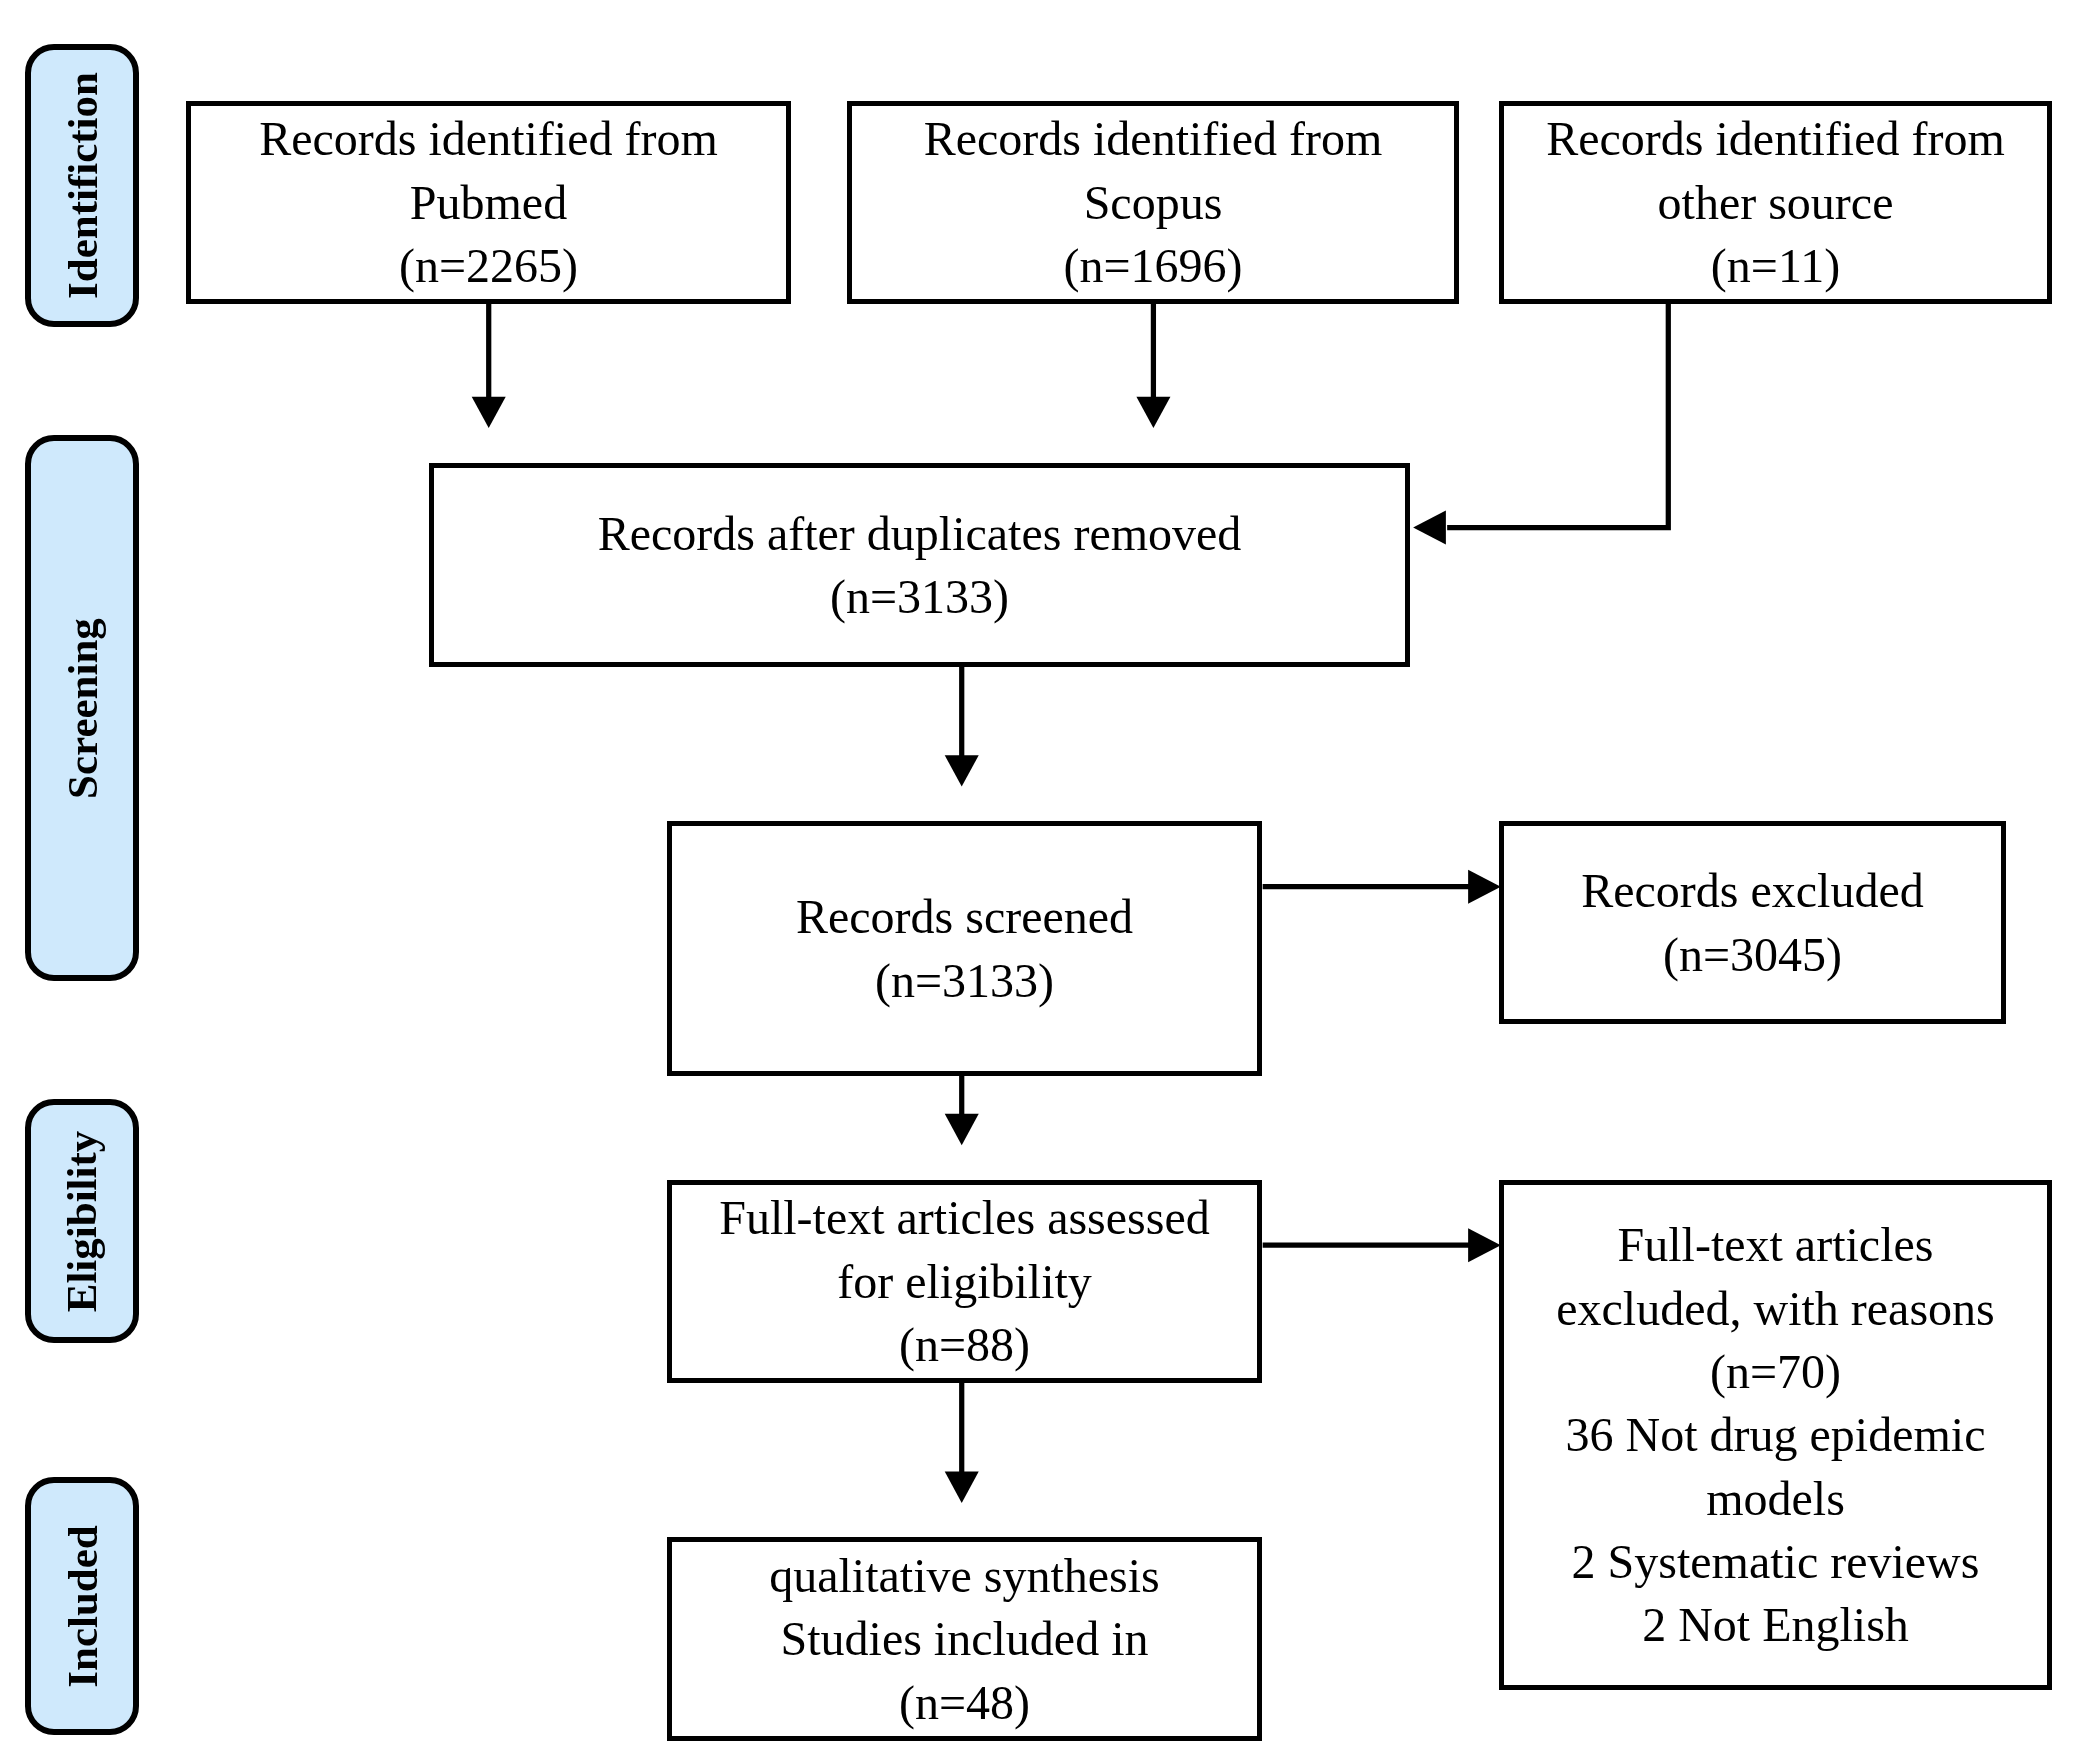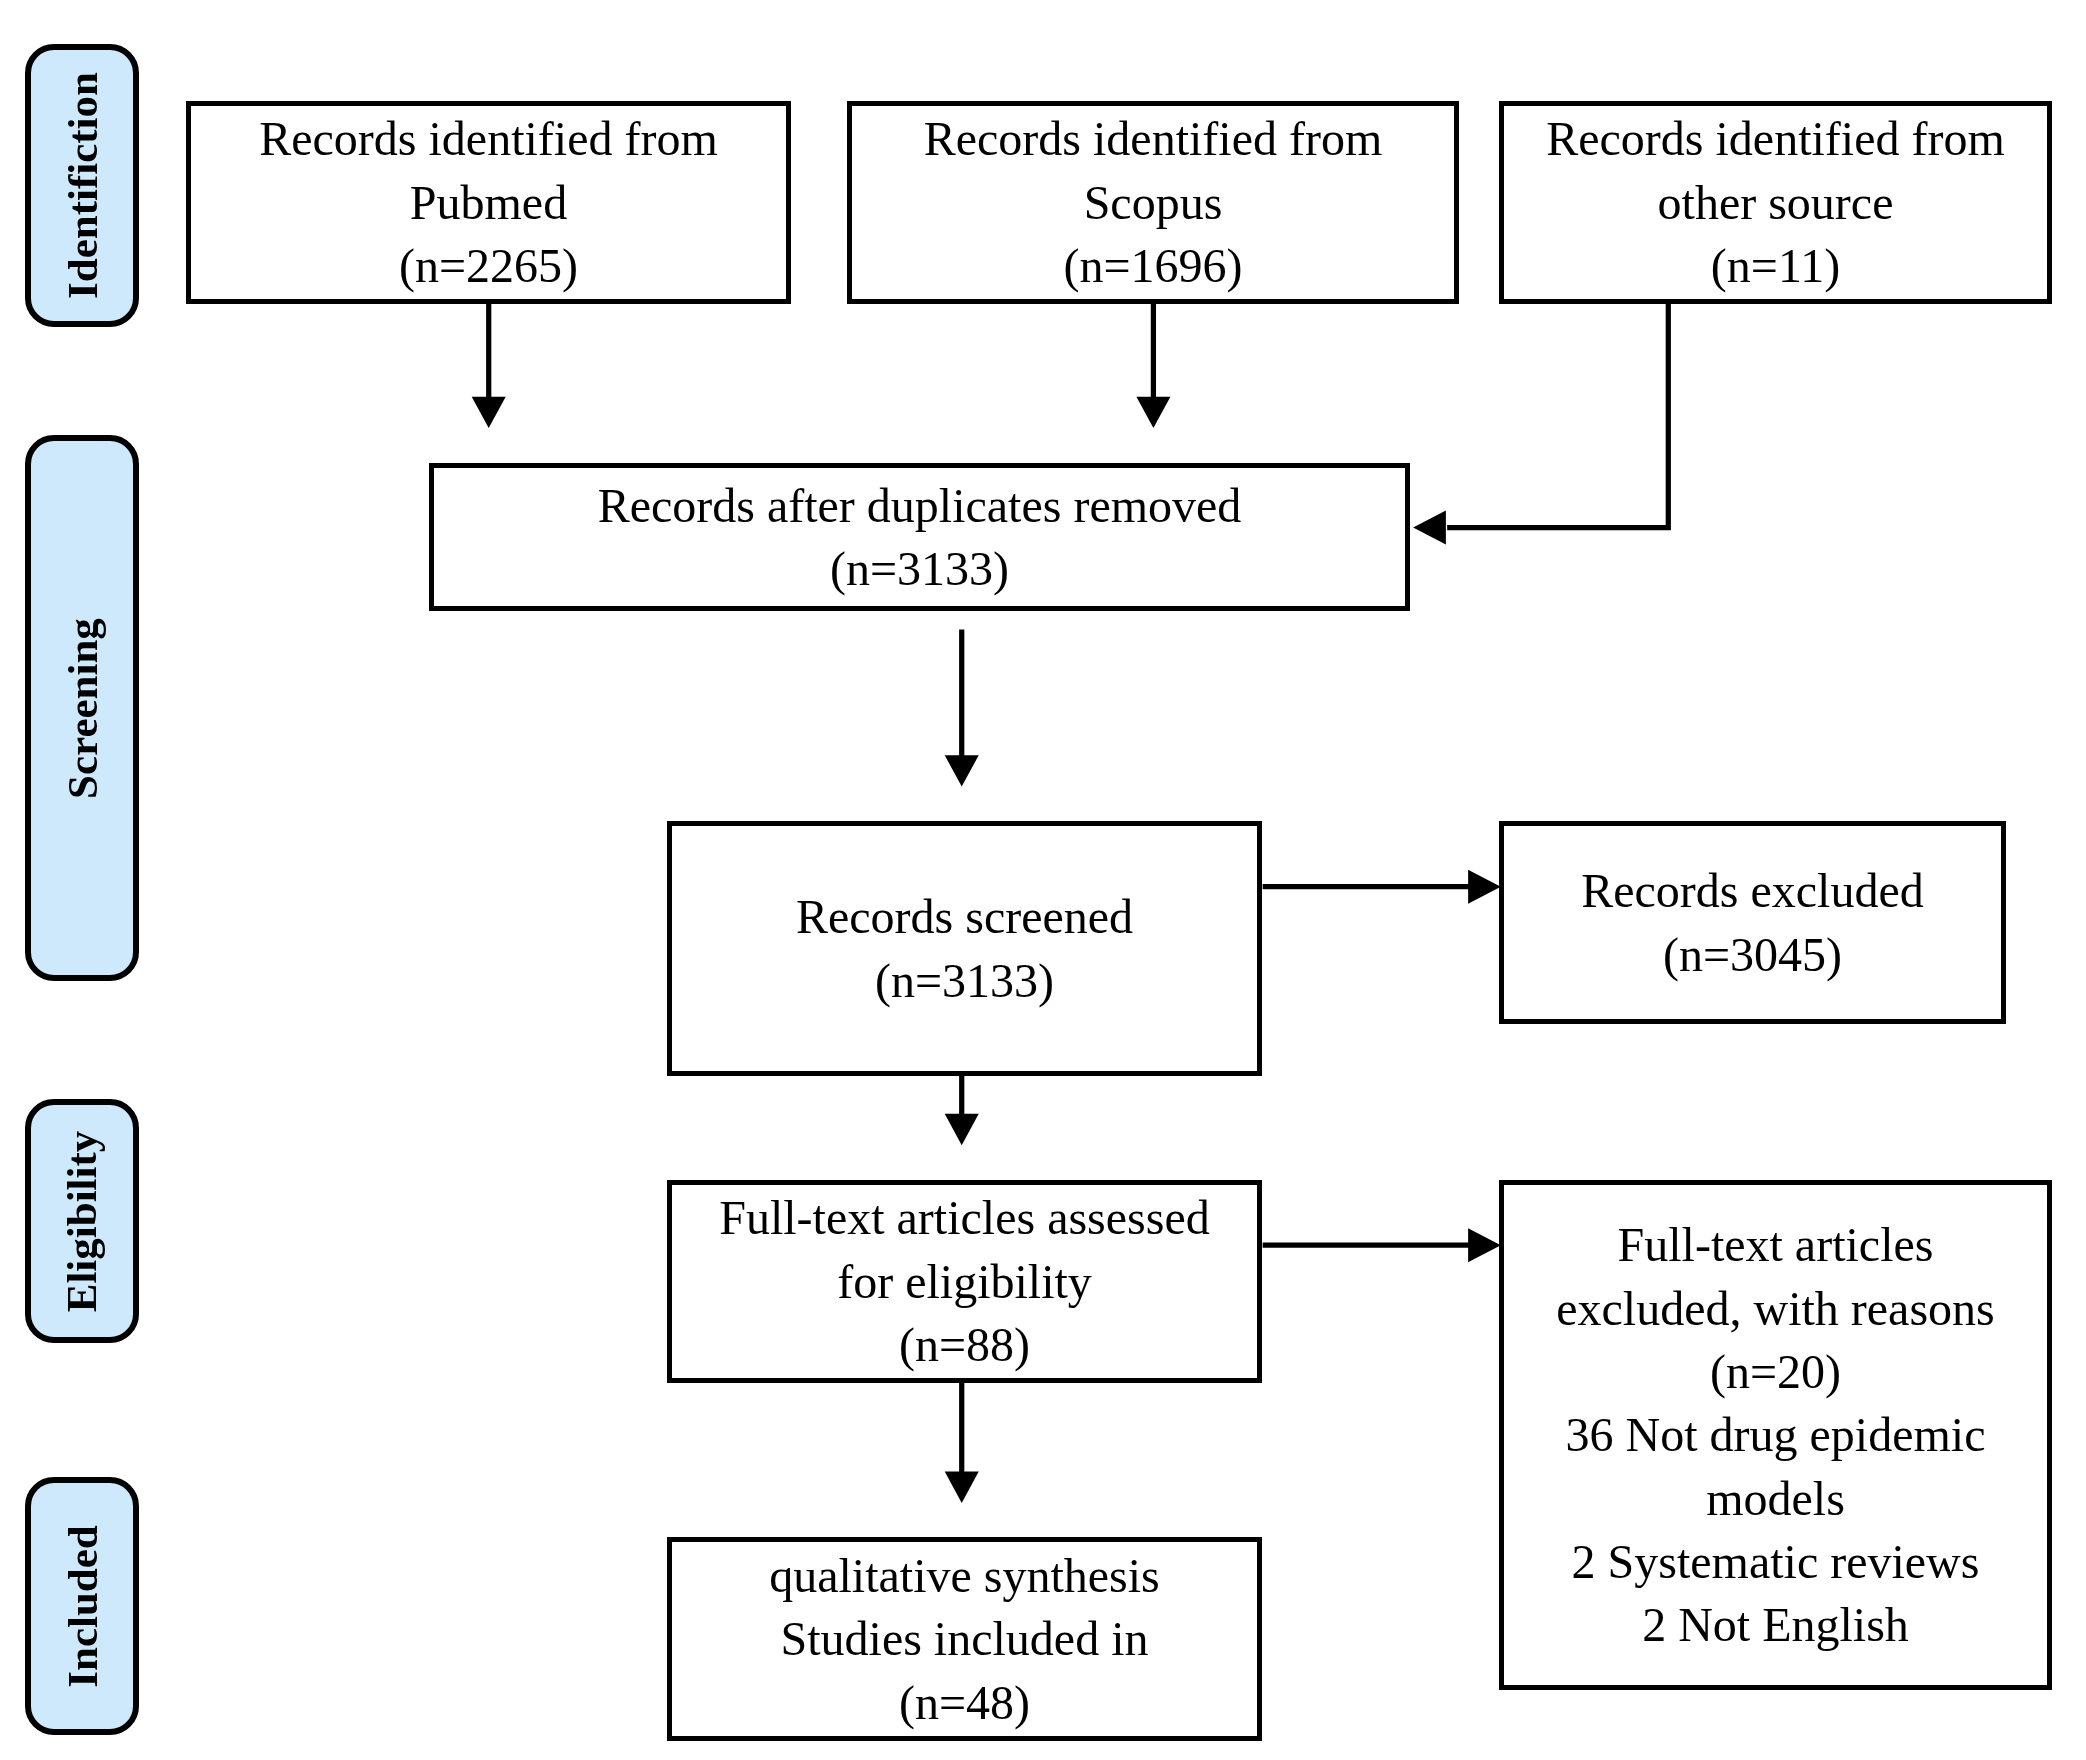--- a/index.html
+++ b/index.html
@@ -112,21 +112,21 @@
     <div class="bline">Scopus</div>
     <div class="bline">(n=1696)</div>
   </div>
 
   <div class="fbox" style="left:1499px;top:65px;width:553px;height:203px">
     <div class="bline">Records identified from</div>
     <div class="bline">other source</div>
     <div class="bline">(n=11)</div>
   </div>
 
-  <div class="fbox" style="left:429px;top:427px;width:981px;height:148px">
+  <div class="fbox" style="left:429px;top:427px;width:981px;height:204px">
     <div class="bline">Records after duplicates removed</div>
     <div class="bline">(n=3133)</div>
   </div>
 
   <div class="fbox" style="left:667px;top:785px;width:595px;height:255px">
     <div class="bline">Records screened</div>
     <div class="bline">(n=3133)</div>
   </div>
 
   <div class="fbox" style="left:1499px;top:785px;width:507px;height:203px">
@@ -136,21 +136,21 @@
 
   <div class="fbox" style="left:667px;top:1144px;width:595px;height:203px">
     <div class="bline">Full-text articles assessed</div>
     <div class="bline">for eligibility</div>
     <div class="bline">(n=88)</div>
   </div>
 
   <div class="fbox" style="left:1499px;top:1144px;width:553px;height:510px">
     <div class="bline">Full-text articles</div>
     <div class="bline">excluded, with reasons</div>
-    <div class="bline">(n=20)</div>
+    <div class="bline">(n=70)</div>
     <div class="bline">36 Not drug epidemic</div>
     <div class="bline">models</div>
     <div class="bline">2 Systematic reviews</div>
     <div class="bline">2 Not English</div>
   </div>
 
   <div class="fbox" style="left:667px;top:1501px;width:595px;height:204px">
     <div class="bline">qualitative synthesis</div>
     <div class="bline">Studies included in</div>
     <div class="bline">(n=48)</div>

